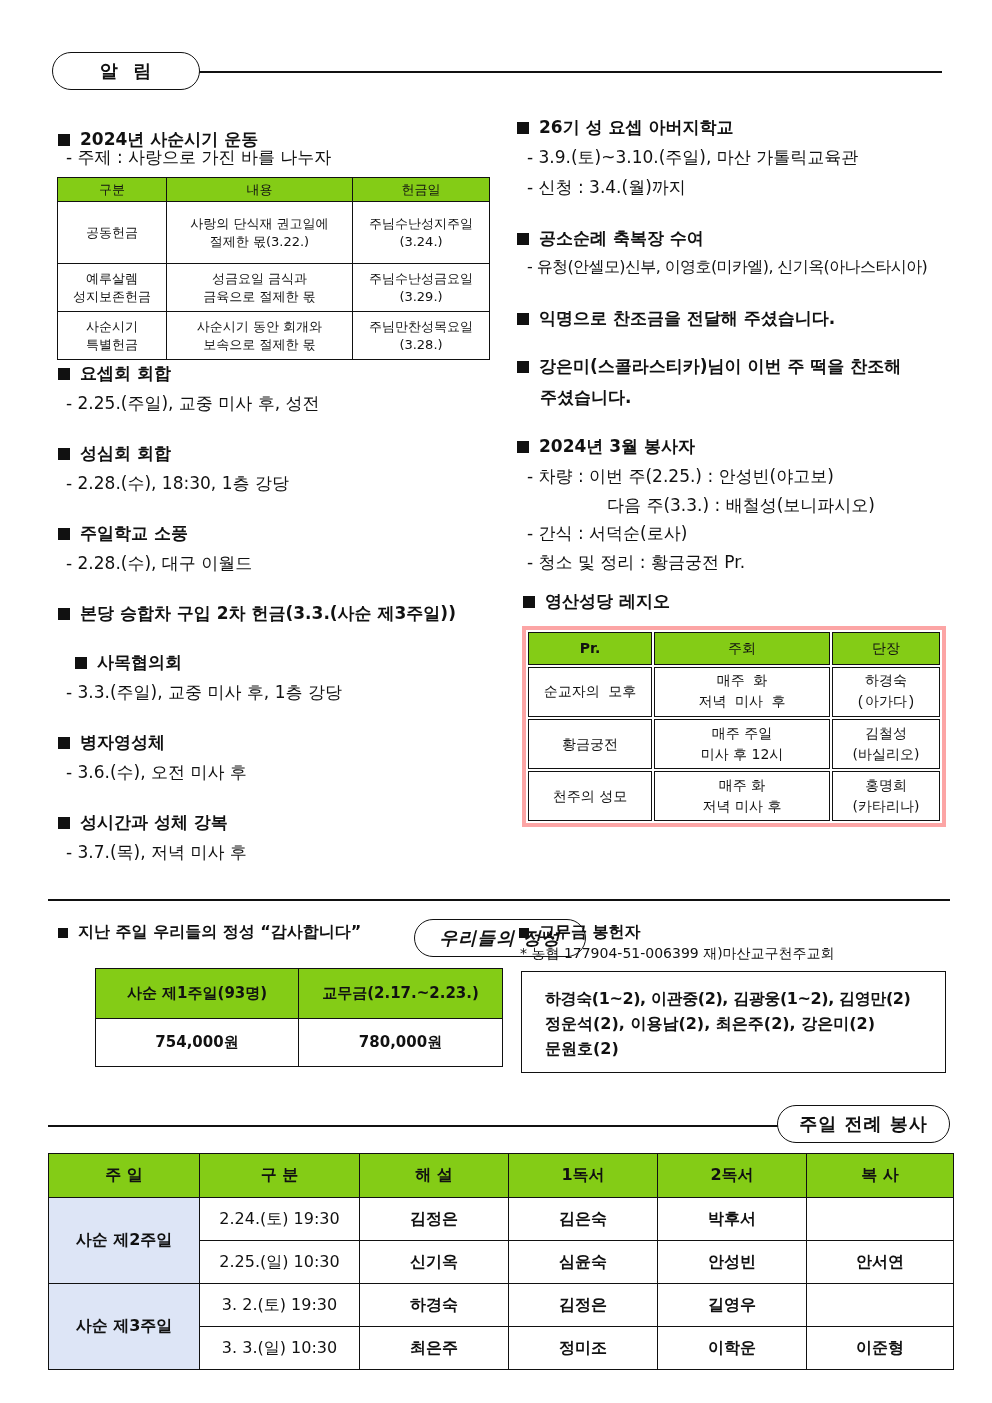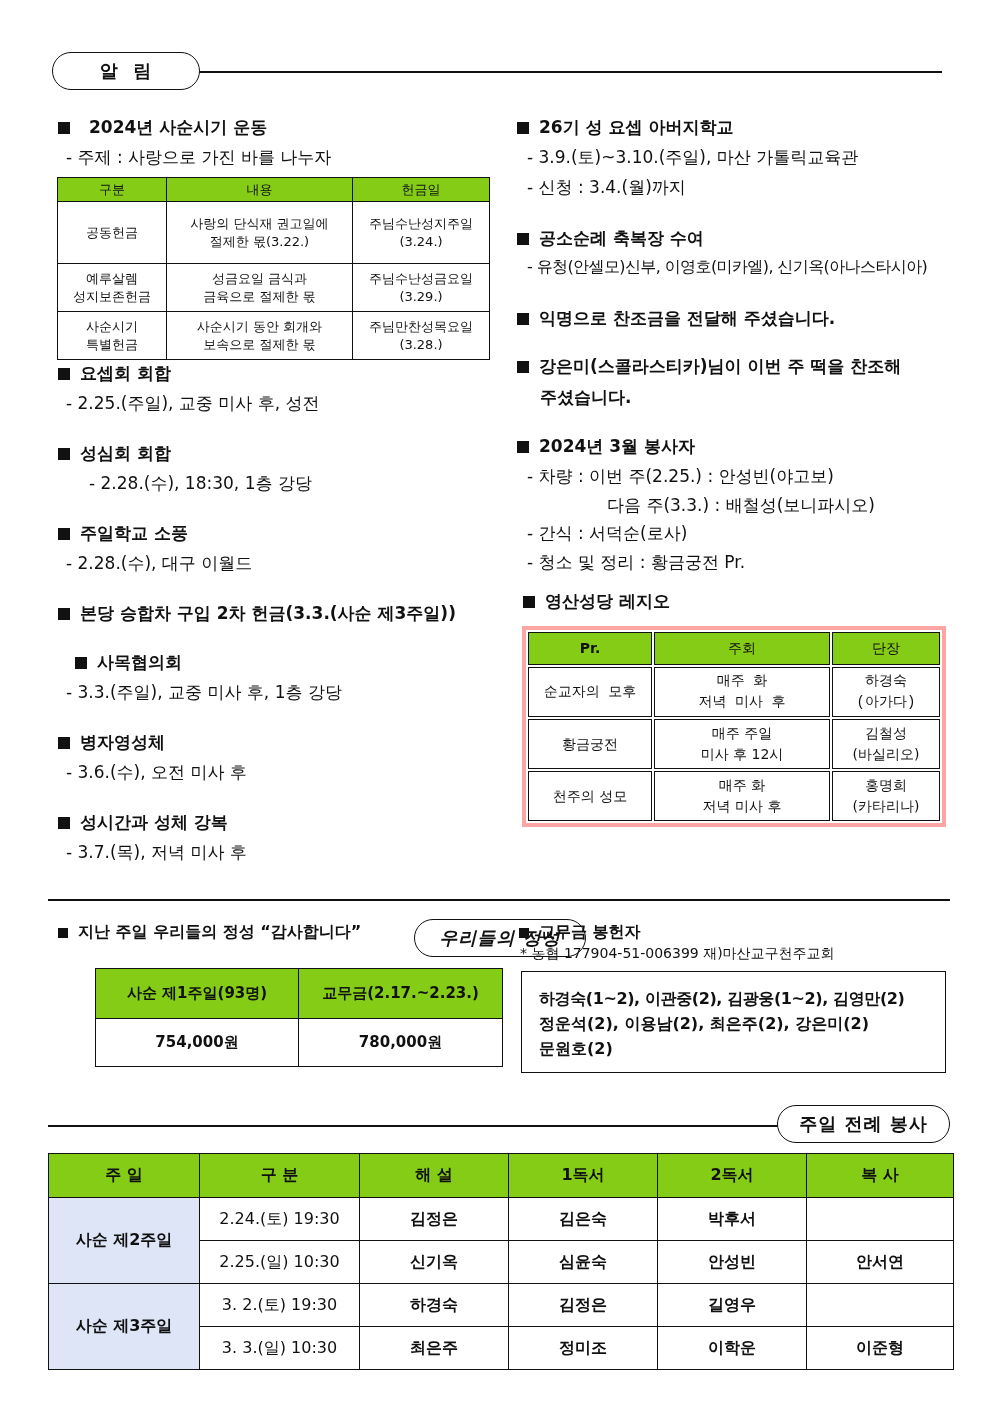--- a/index.html
+++ b/index.html
@@ -19,31 +19,31 @@
 
   .t1 td, .t1 th { font-size: 13px; line-height: 18px; }
   .t2 { border-collapse: separate; border-spacing: 2px; border: 4px solid #fca5a5; margin-top: 8px; }
   .t2 td, .t2 th { font-size: 14px; line-height: 21px; }
   .t3 td, .t3 th { font-size: 15px; font-weight: bold; }
   .t3 th { font-weight: bold; }
   .t4 td, .t4 th { font-size: 16px; font-weight: bold; }
   .t4 td.date { font-weight: normal; }
   .t4 td.week { background: #dde5f6; }
 
-  .donor { position: absolute; border: 1.5px solid #111; padding: 14px 17px; font-size: 16px; font-weight: bold; line-height: 25px; }
+  .donor { position: absolute; border: 1.5px solid #111; padding: 14px 23px; font-size: 16px; font-weight: bold; line-height: 25px; }
 </style>
 </head>
 <body>
 
 <div class="hline" style="left:190px; top:71px; width:752px;"></div>
 <div class="pill" style="left:52px; top:52px; width:148px; height:38px;">
   <span style="white-space:pre;">알  림</span>
 </div>
 
-<div class="h" style="left:58px; top:116px;gap:9px;">
+<div class="h" style="left:58px; top:128px;">
   <span class="sq"></span>
   <span>2024년 사순시기 운동</span>
 </div>
 <div class="s" style="left:66px; top:146px;">- 주제 : 사랑으로 가진 바를 나누자</div>
 
 <table class="t1" style="left:57px; top:177px; width:433px;">
   <tbody>
       <tr style="height:24px;">
     <th style="width:109px;">구분</th>
     <th style="width:186px;">내용</th>
@@ -94,21 +94,21 @@
 <div class="h" style="left:58px; top:362px;">
   <span class="sq"></span>
   <span>요셉회 회합</span>
 </div>
 <div class="s" style="left:66px; top:392px;">- 2.25.(주일), 교중 미사 후, 성전</div>
 
 <div class="h" style="left:58px; top:442px;">
   <span class="sq"></span>
   <span>성심회 회합</span>
 </div>
-<div class="s" style="left:66px; top:472px;margin-left:23px;">- 2.28.(수), 18:30, 1층 강당</div>
+<div class="s" style="left:66px; top:472px;">- 2.28.(수), 18:30, 1층 강당</div>
 
 <div class="h" style="left:58px; top:522px;">
   <span class="sq"></span>
   <span>주일학교 소풍</span>
 </div>
 <div class="s" style="left:66px; top:552px;">- 2.28.(수), 대구 이월드</div>
 
 <div class="h" style="left:58px; top:602px;">
   <span class="sq"></span>
   <span>본당 승합차 구입 2차 헌금(3.3.(사순 제3주일))</span>

